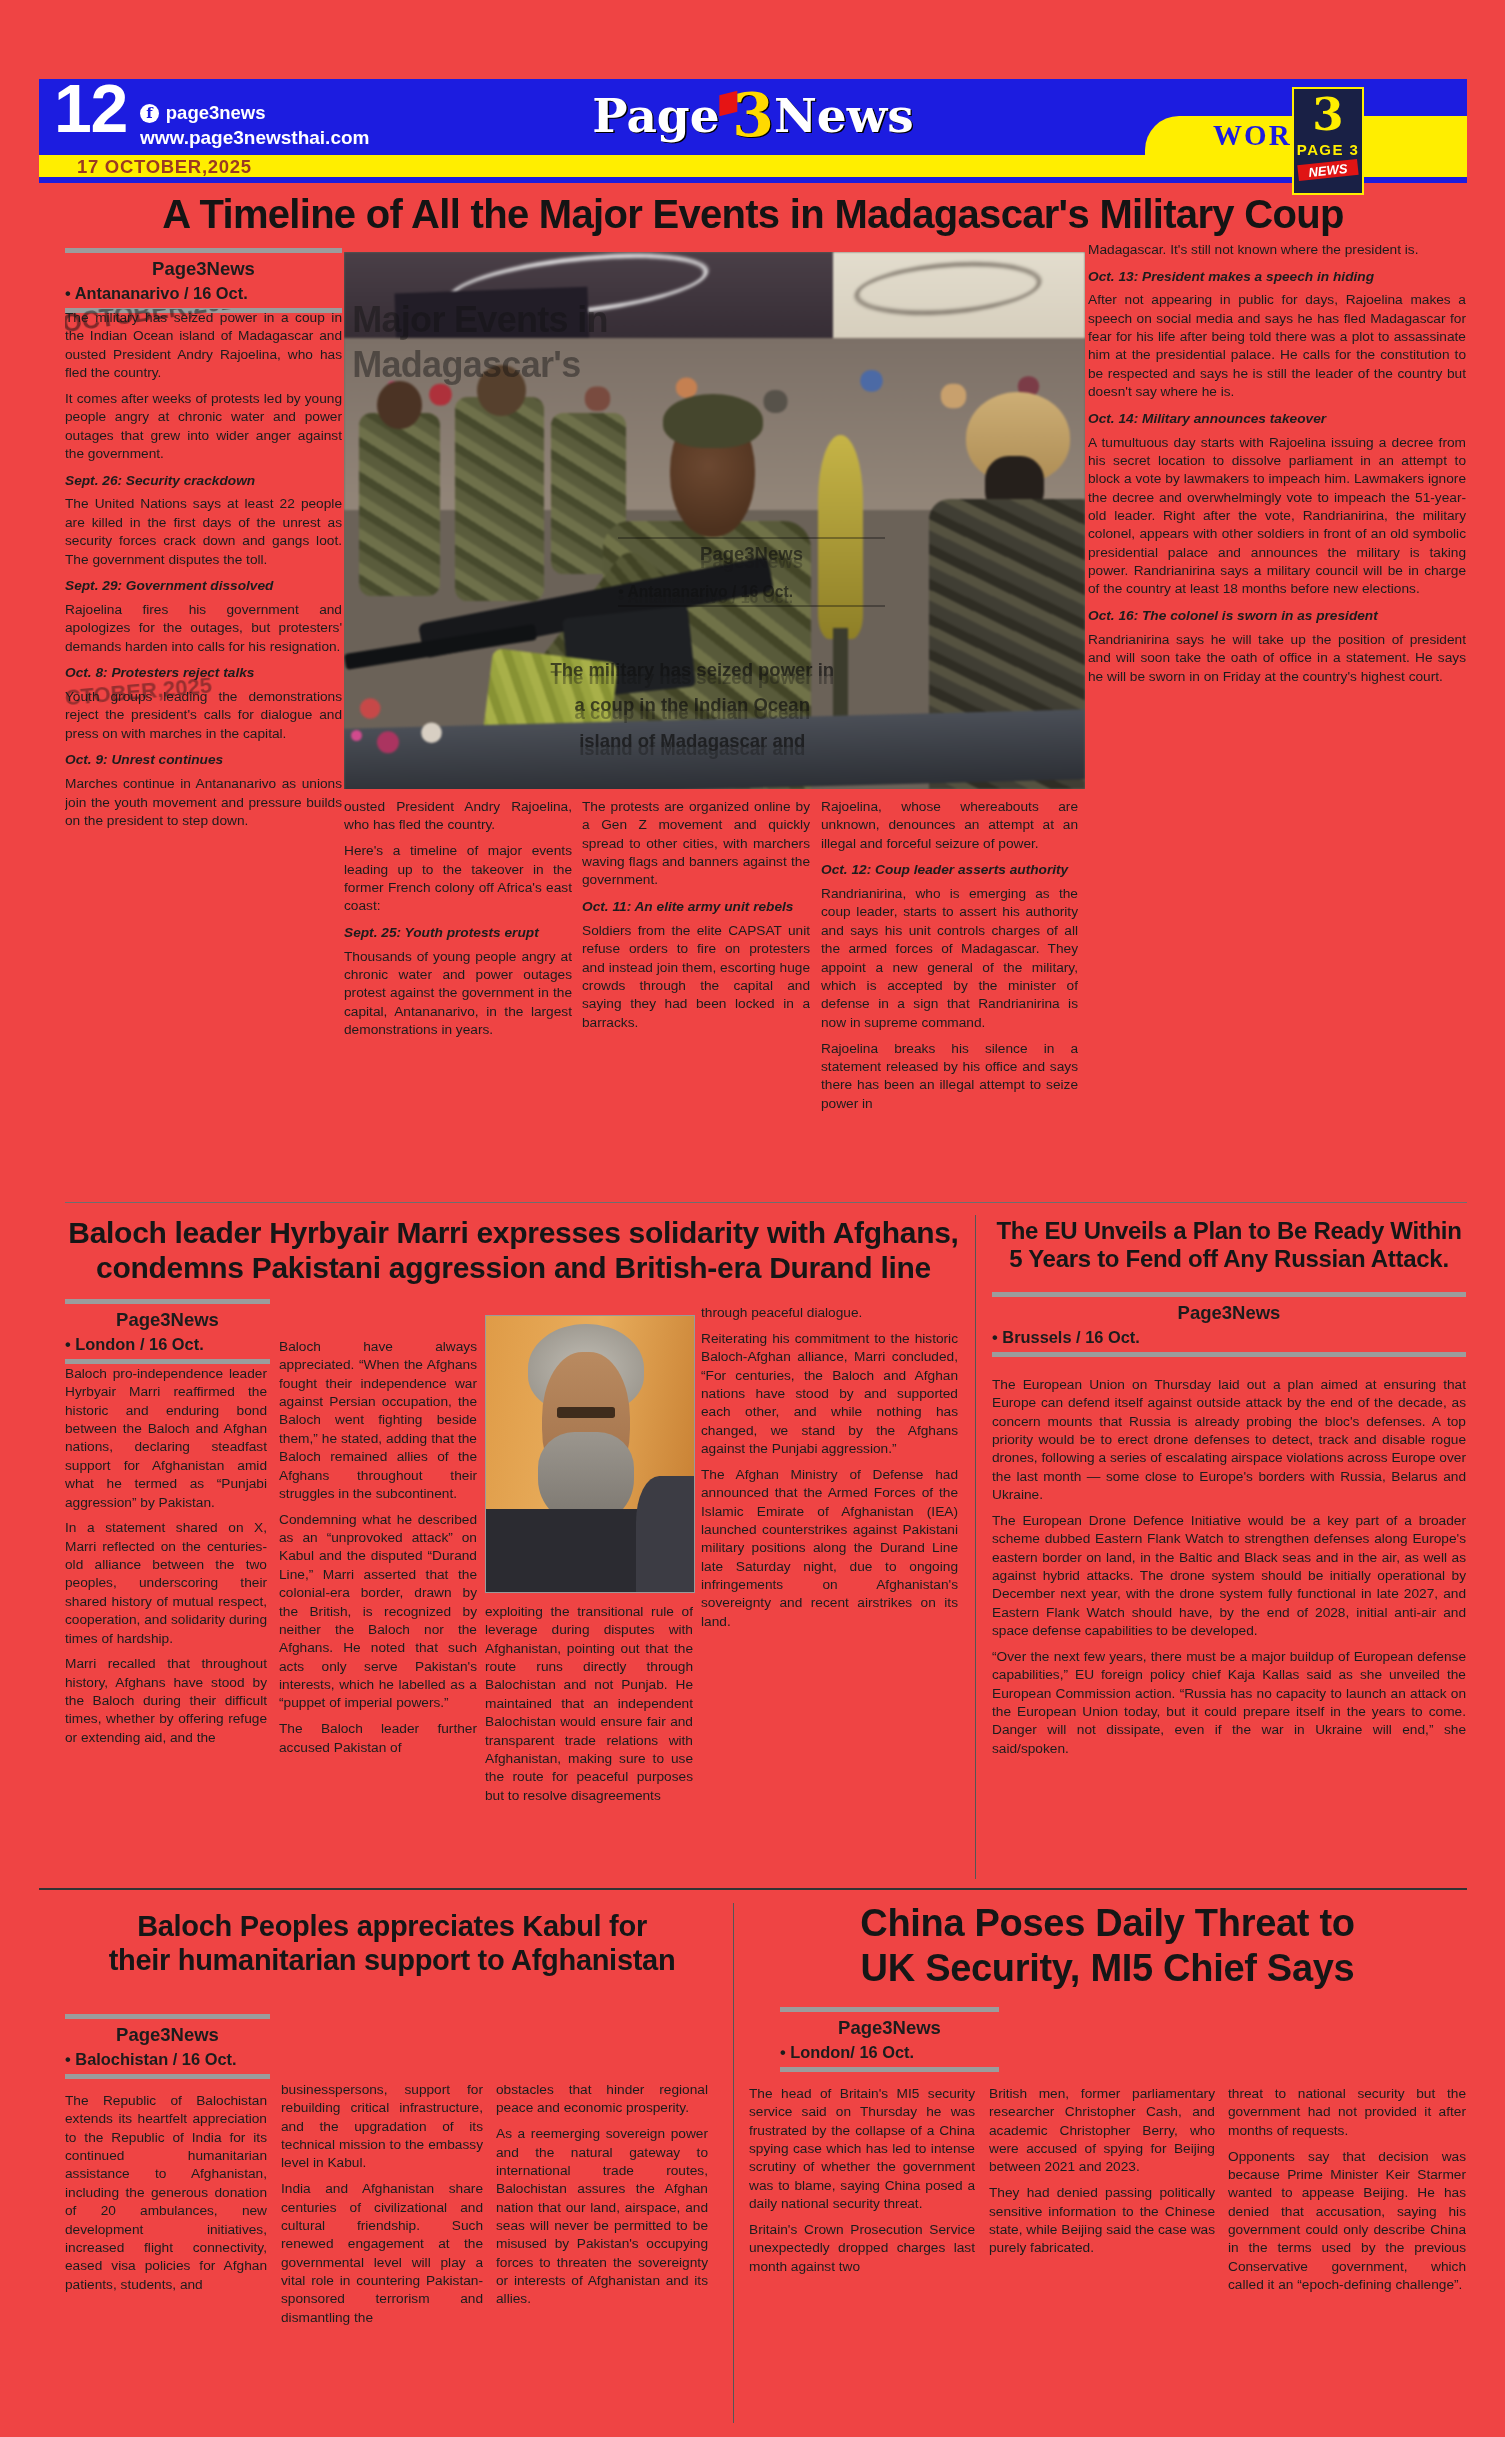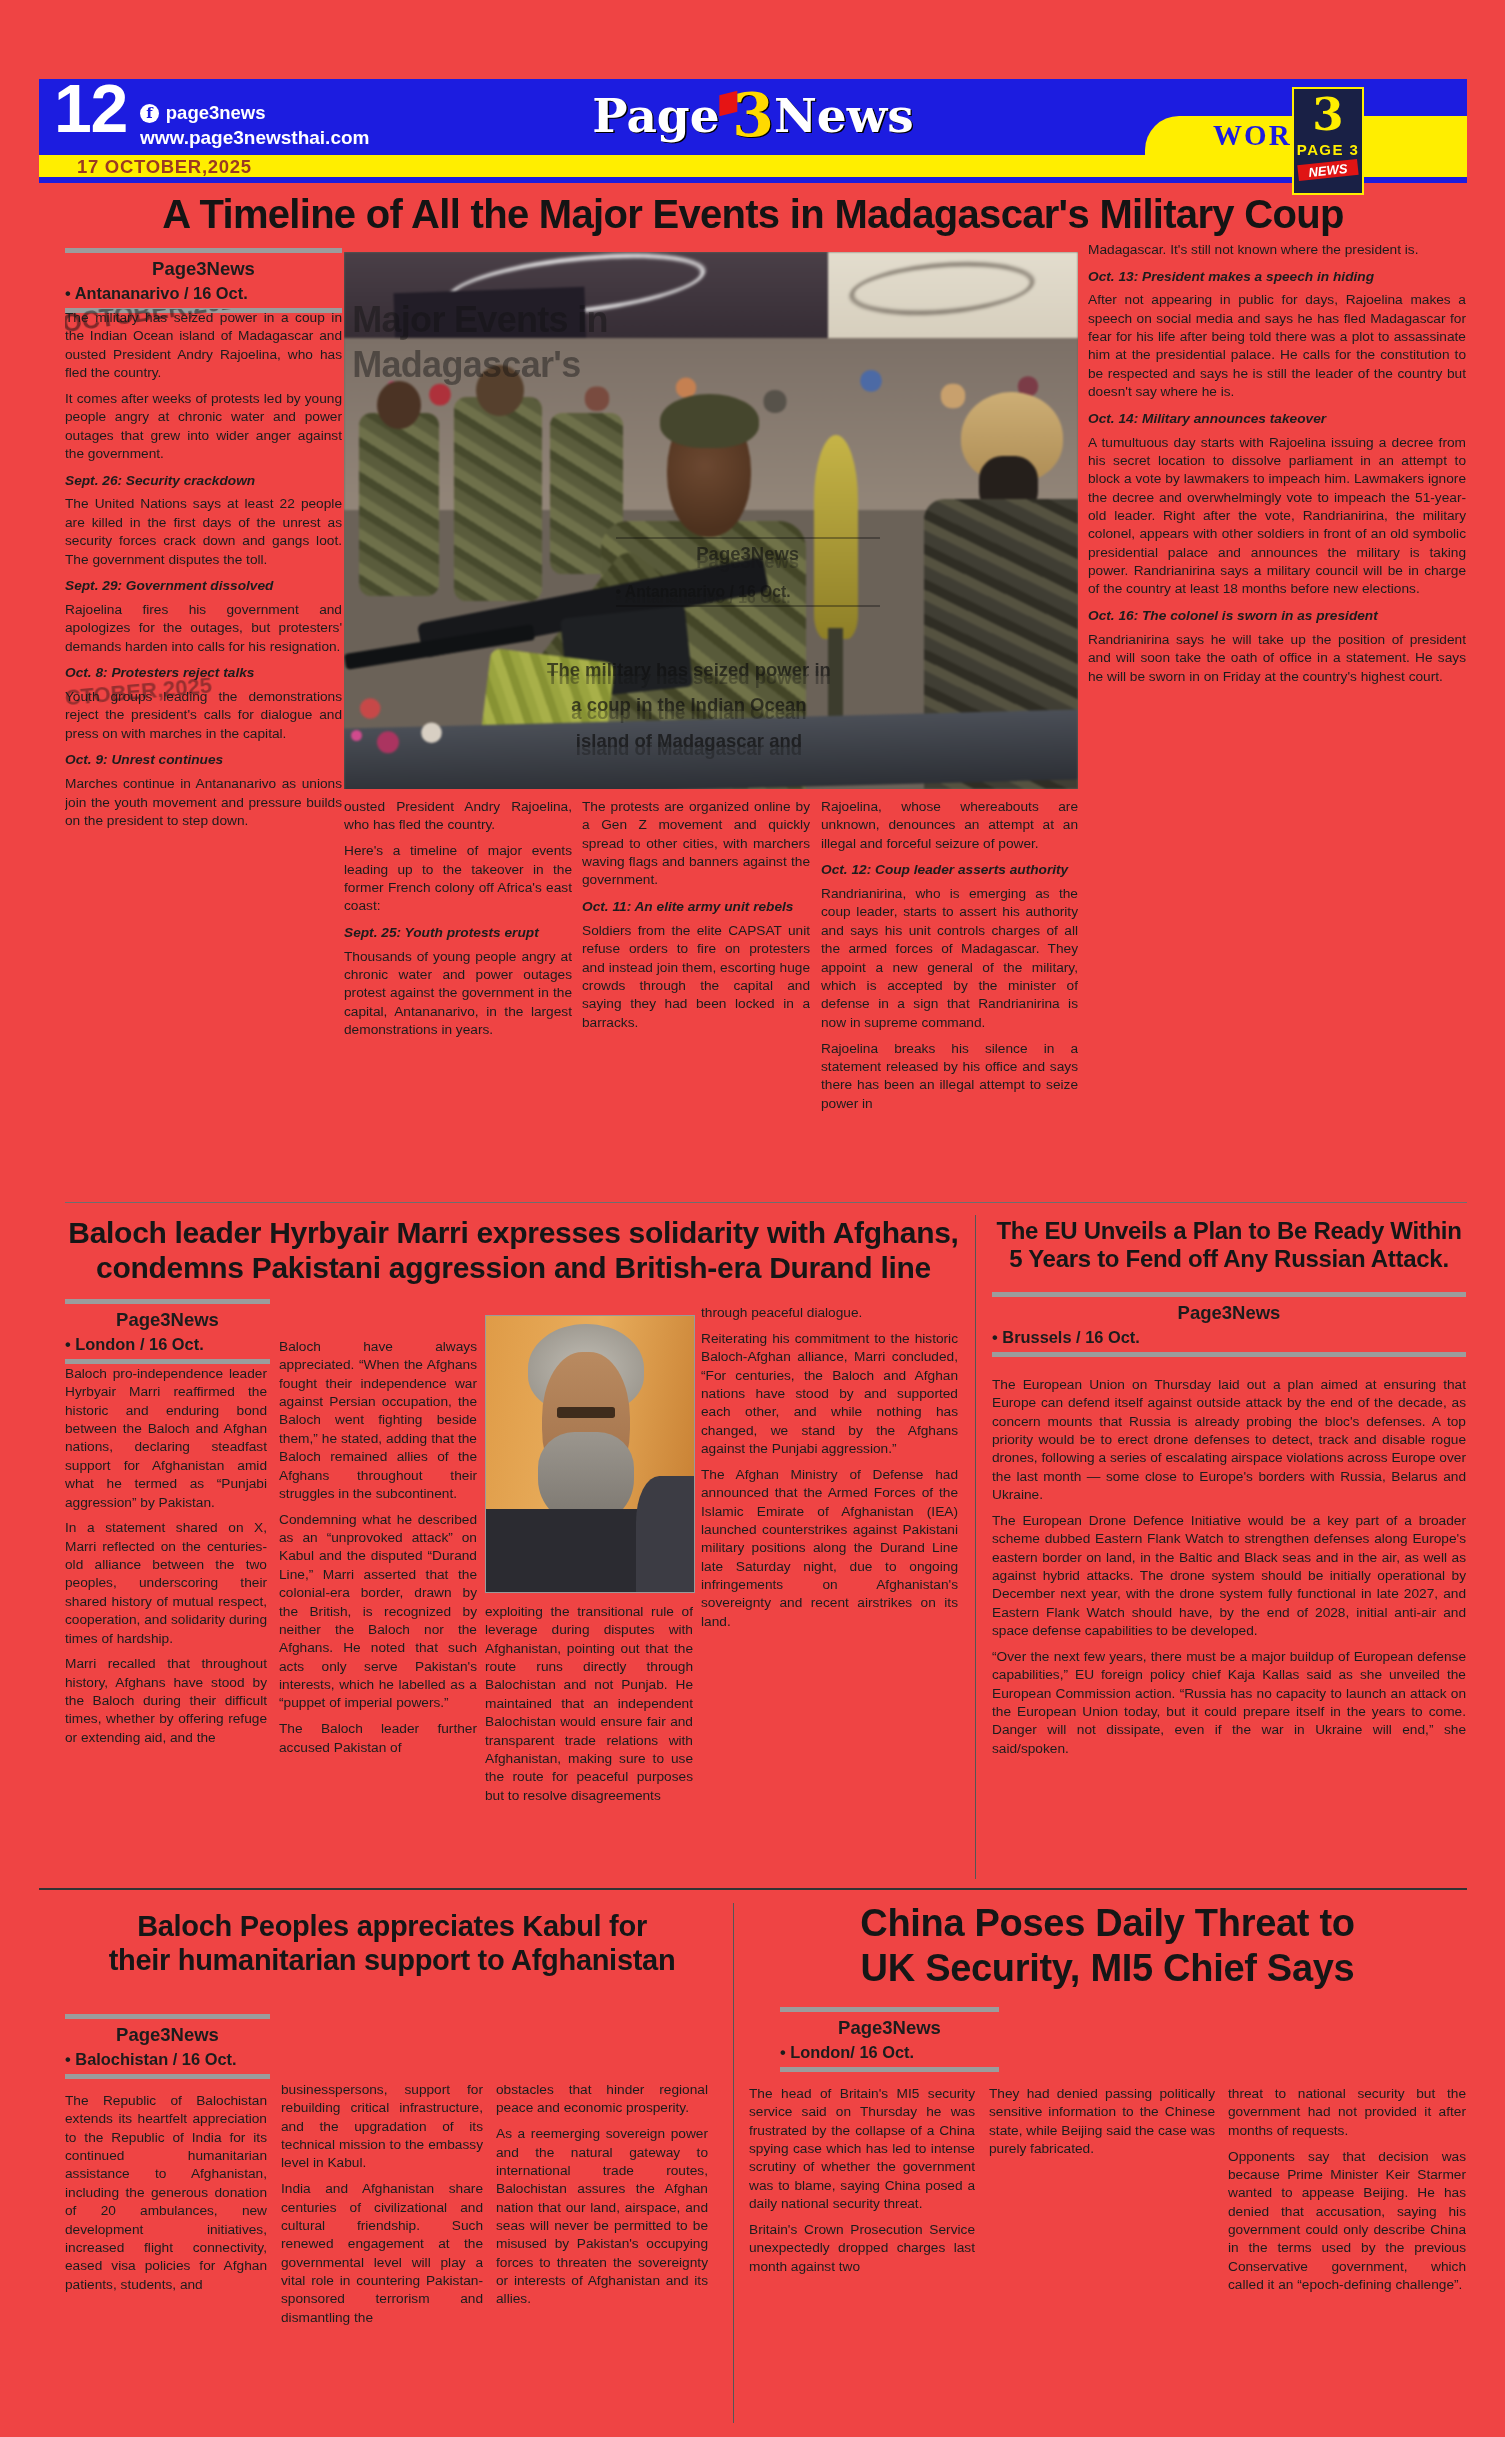--- a/index.html
+++ b/index.html
@@ -38,21 +38,21 @@
   .byline .rule{height:4.8px;background:#9c9c9c;margin:3.4px 0;}
   .byline .src{text-align:center;font-size:18.5px;padding:1.4px 0;}
   .byline .dl{text-align:left;font-size:16.4px;padding:2.7px 0 1.4px;}
   
   .col{position:absolute;overflow:hidden;font-size:13.7px;line-height:1.34;}
   .col .para{margin:0 0 7.5px;text-align:justify;}
   .col .sub{font-weight:bold;text-align:left;margin:8.2px 0 5.5px;font-style:italic;}
   .garbled .para{filter:blur(0.4px);}
   .ghost{position:absolute;color:#101010;opacity:.5;font-weight:bold;pointer-events:none;}
   
-  .photo{position:absolute;left:344px;top:252px;width:734px;height:537px;overflow:hidden;background:#6b6258;}
+  .photo{position:absolute;left:344px;top:252px;width:734px;height:537px;overflow:hidden;background:#6b6258;padding-left:7px;}
   .photo-art{position:absolute;inset:0;filter:blur(0.8px) saturate(.95);}
   .ph{position:absolute;}
   .ph-sky{right:0;top:0;width:40%;height:26%;background:linear-gradient(#e3ddcd,#cfc6b2);}
   .ph-bldg{left:0;top:0;width:66%;height:17%;background:linear-gradient(#4a3f47,#352c34);}
   .ph-script1{left:14%;top:1%;width:34%;height:9%;border:4.8px solid #fff;border-radius:50%;
               transform:rotate(-5deg) skewX(-25deg);filter:blur(1.4px);opacity:.9;}
   .ph-script2{right:6%;top:2%;width:24%;height:8%;border:4.1px solid #5c5348;border-radius:50%;
               transform:rotate(-3deg) skewX(-20deg);filter:blur(1.4px);opacity:.7;}
   .ph-banner{left:7%;top:7%;width:26%;height:17%;background:#221d27;transform:rotate(-2deg);}
   .ph-crowd{left:0;top:16%;width:100%;height:32%;background:linear-gradient(#7d7066,#948678);}
@@ -337,20 +337,21 @@
     <div class="rule"></div>
     <div class="src">Page3News</div>
     <div class="dl">• London/ 16 Oct.</div>
     <div class="rule"></div>
   </div>
   <div class="col" style="left:749px;top:2085px;width:226px;height:339px;">
       <p class="para">The head of Britain's MI5 security service said on Thursday he was frustrated by the collapse of a China spying case which has led to intense scrutiny of whether the government was to blame, saying China posed a daily national security threat.</p>
       <p class="para">Britain's Crown Prosecution Service unexpectedly dropped charges last month against two</p>
     </div>
   <div class="col" style="left:989px;top:2085px;width:226px;height:339px;">
+      <p class="para">British men, former parliamentary researcher Christopher Cash, and academic Christopher Berry, who were accused of spying for Beijing between 2021 and 2023.</p>
       <p class="para">They had denied passing politically sensitive information to the Chinese state, while Beijing said the case was purely fabricated.</p>
     </div>
   <div class="col" style="left:1228px;top:2085px;width:238px;height:339px;">
       <p class="para">threat to national security but the government had not provided it after months of requests.</p>
       <p class="para">Opponents say that decision was because Prime Minister Keir Starmer wanted to appease Beijing. He has denied that accusation, saying his government could only describe China in the terms used by the previous Conservative government, which called it an “epoch-defining challenge”.</p>
     </div>
 
 </div>
 
 

